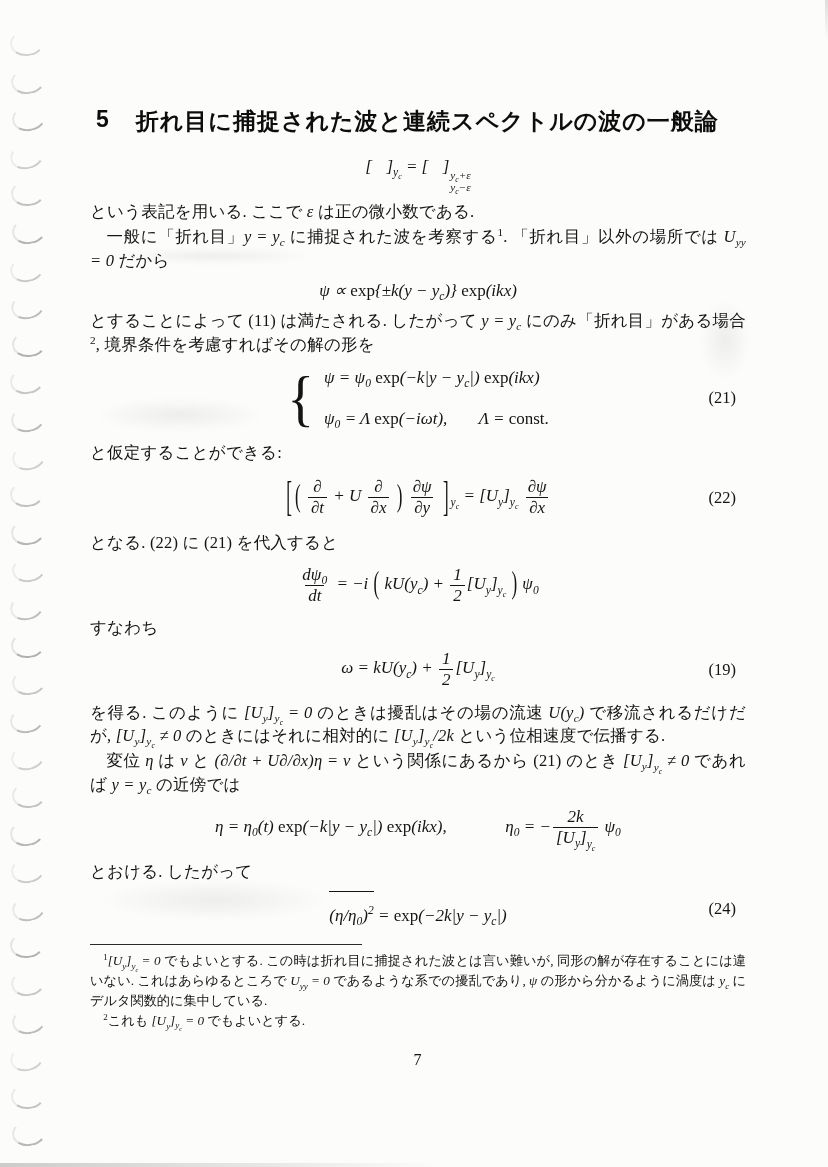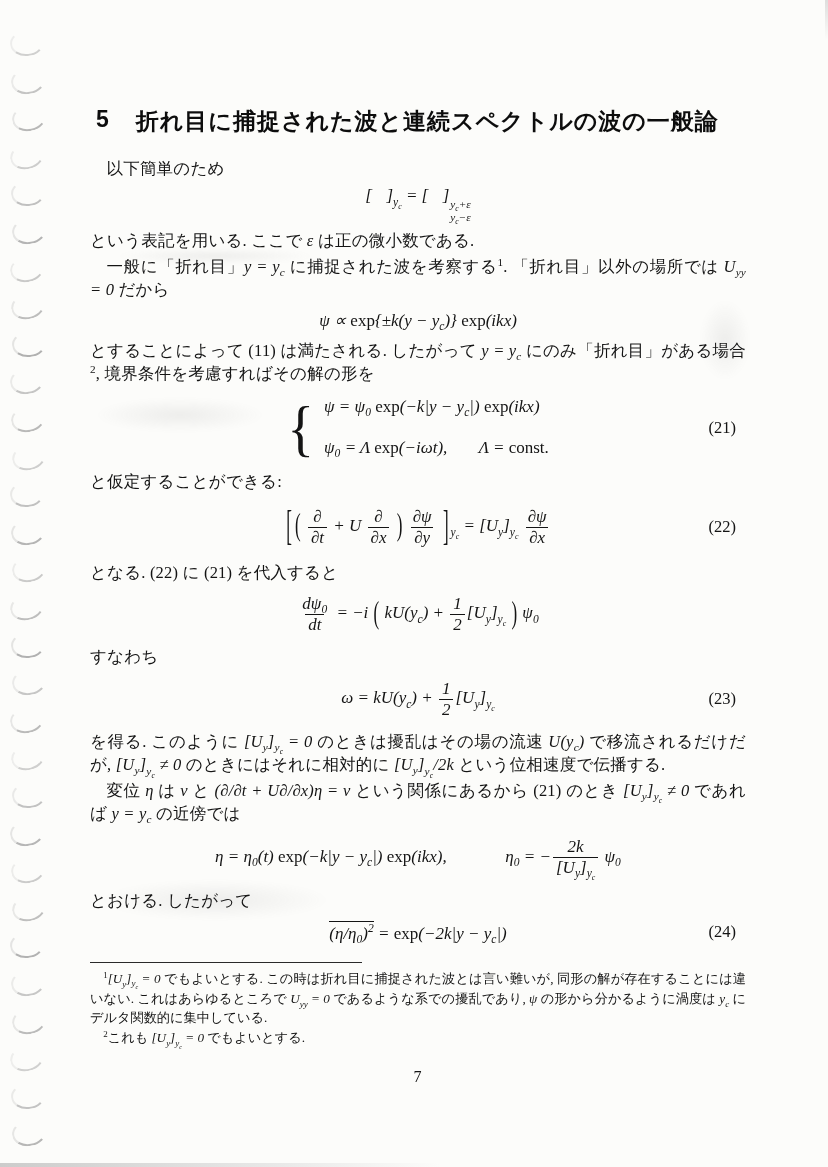--- a/index.html
+++ b/index.html
@@ -35,21 +35,21 @@
   .mr{font-style:normal;}
   sub,sup{font-size:.68em;line-height:0;}
   .frac{display:inline-flex;flex-direction:column;align-items:center;
         vertical-align:middle;margin:0 2px;line-height:1.18;}
   .frac .num,.frac .den{padding:0 3px;}
   .frac .den{border-top:1.3px solid #141414;}
   .ss{display:inline-flex;flex-direction:column;align-items:flex-start;
       font-size:.66em;line-height:1.12;vertical-align:-.6em;margin-left:1px;}
   .st{display:inline-block;transform:scaleY(1.85);margin:0 1px;font-style:normal;}
   .st2{display:inline-block;transform:scaleY(2.5);margin:0 2px;font-style:normal;}
-  .ovl{display:inline-block;border-top:1.4px solid #141414;padding-top:2px;line-height:1.15;}
+  .ovl{display:inline-block;border-top:1.4px solid #141414;padding-top:14px;line-height:1.15;}
   .qs{display:inline-block;width:1.6em;}
   .hs{display:inline-block;width:.85em;}
   .eqsys{display:flex;align-items:center;gap:10px;}
   .brace{font-size:56px;font-weight:300;line-height:.9;transform:scaleY(1.08);font-style:normal;}
   .syslines{display:flex;flex-direction:column;gap:21px;align-items:flex-start;}
   .fnblock{margin-top:18px;}
   .fnrule{width:272px;border-top:1.6px solid #2a2a2a;margin:0 0 6px 0;}
   p.fn{font-size:13.2px;line-height:1.5;margin:0;text-align:justify;text-indent:1em;}
   .pagenum{text-align:center;font-size:16px;margin-top:20px;letter-spacing:1px;}
   .smudge{position:absolute;filter:blur(2px);opacity:.13;
@@ -101,21 +101,20 @@
   <div class="smudge" style="left:100px;top:880px;width:230px;height:40px;"></div>
   <div class="smudge" style="left:700px;top:300px;width:50px;height:80px;"></div>
 
   <div class="content">
 
     <h1 class="heading">
       <span>5</span>
       <span>折れ目に捕捉された波と連続スペクトルの波の一般論</span>
     </h1>
 
-    <p class="body indent">以下簡単のため</p>
 
     <div class="disp" style="margin:6px 0;">
       <span>[<span class="hs"></span>]<sub>y<sub>c</sub></sub> = [<span class="hs"></span>]<span class="ss">
             <span>y<sub>c</sub>+ε</span>
             <span>y<sub>c</sub>−ε</span>
           </span></span>
     </div>
 
     <p class="body">という表記を用いる. ここで <span class="m">ε</span> は正の微小数である.</p>
     <p class="body indent">一般に「折れ目」<span class="m">y = y<sub>c</sub></span> に捕捉された波を考察する<sup>1</sup>. 「折れ目」以外の場所では <span class="m">U<sub>yy</sub> = 0</span> だから</p>
@@ -168,21 +167,21 @@
           </span>[U<sub>y</sub>]<sub>y<sub>c</sub></sub> <span class="st">)</span> ψ<sub>0</sub></span>
     </div>
 
     <p class="body">すなわち</p>
 
     <div class="disp" style="margin:10px 0;">
       <span>ω = kU(y<sub>c</sub>) + <span class="frac">
             <span class="num">1</span>
             <span class="den">2</span>
           </span>[U<sub>y</sub>]<sub>y<sub>c</sub></sub></span>
-      <span class="eqno">(23)</span>
+      <span class="eqno">(19)</span>
     </div>
 
     <p class="body">を得る. このように <span class="m">[U<sub>y</sub>]<sub>y<sub>c</sub></sub> = 0</span> のときは擾乱はその場の流速 <span class="m">U(y<sub>c</sub>)</span> で移流されるだけだが, <span class="m">[U<sub>y</sub>]<sub>y<sub>c</sub></sub> ≠ 0</span> のときにはそれに相対的に <span class="m">[U<sub>y</sub>]<sub>y<sub>c</sub></sub>/2k</span> という位相速度で伝播する.</p>
     <p class="body indent">変位 <span class="m">η</span> は <span class="m">v</span> と <span class="m">(∂/∂t + U∂/∂x)η = v</span> という関係にあるから (21) のとき <span class="m">[U<sub>y</sub>]<sub>y<sub>c</sub></sub> ≠ 0</span> であれば <span class="m">y = y<sub>c</sub></span> の近傍では</p>
 
     <div class="disp" style="margin:11px 0;">
       <span>η = η<sub>0</sub>(t) <span class="mr">exp</span>(−k|y − y<sub>c</sub>|) <span class="mr">exp</span>(ikx),<span class="qs"></span><span class="qs"></span> η<sub>0</sub> = −<span class="frac">
             <span class="num">2k</span>
             <span class="den">[U<sub>y</sub>]<sub>y<sub>c</sub></sub></span>
           </span> ψ<sub>0</sub></span>

